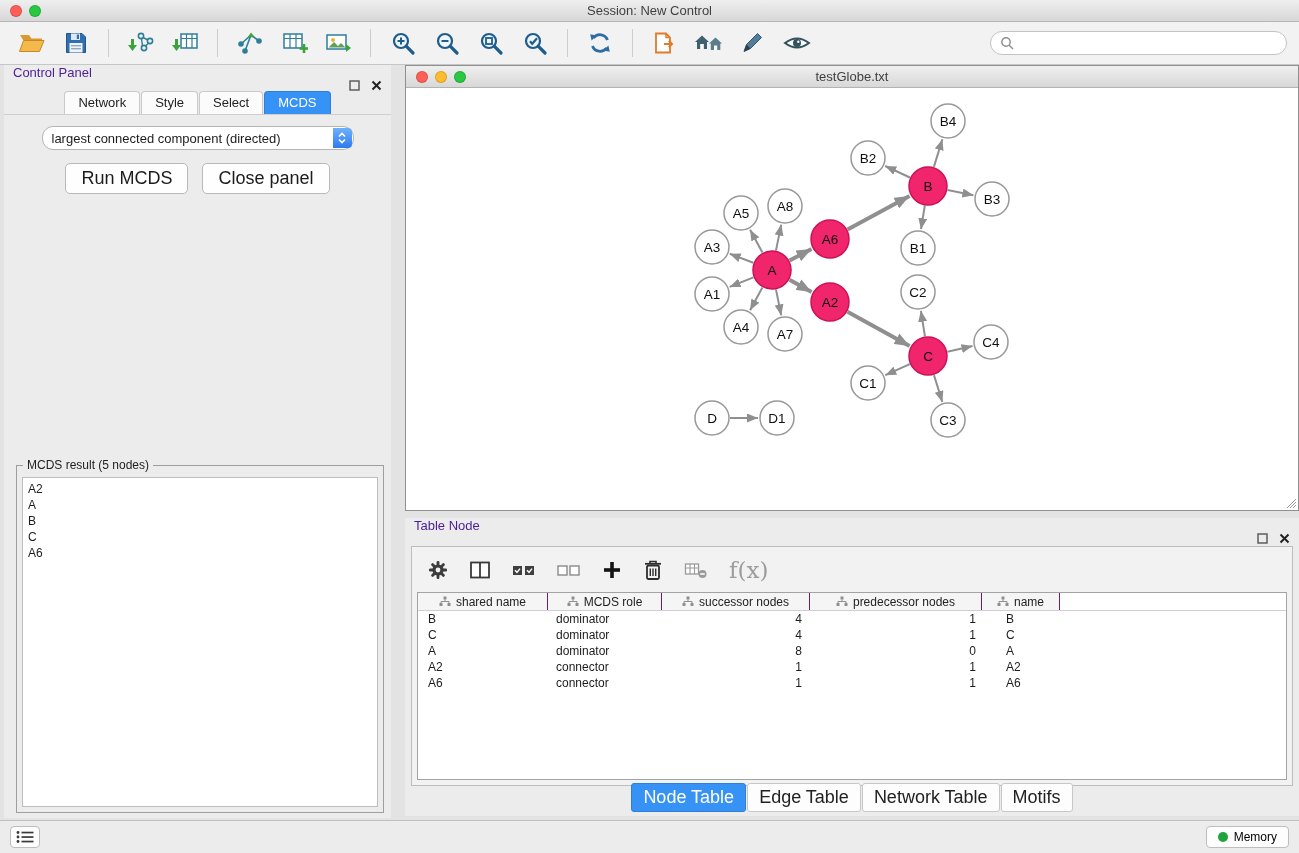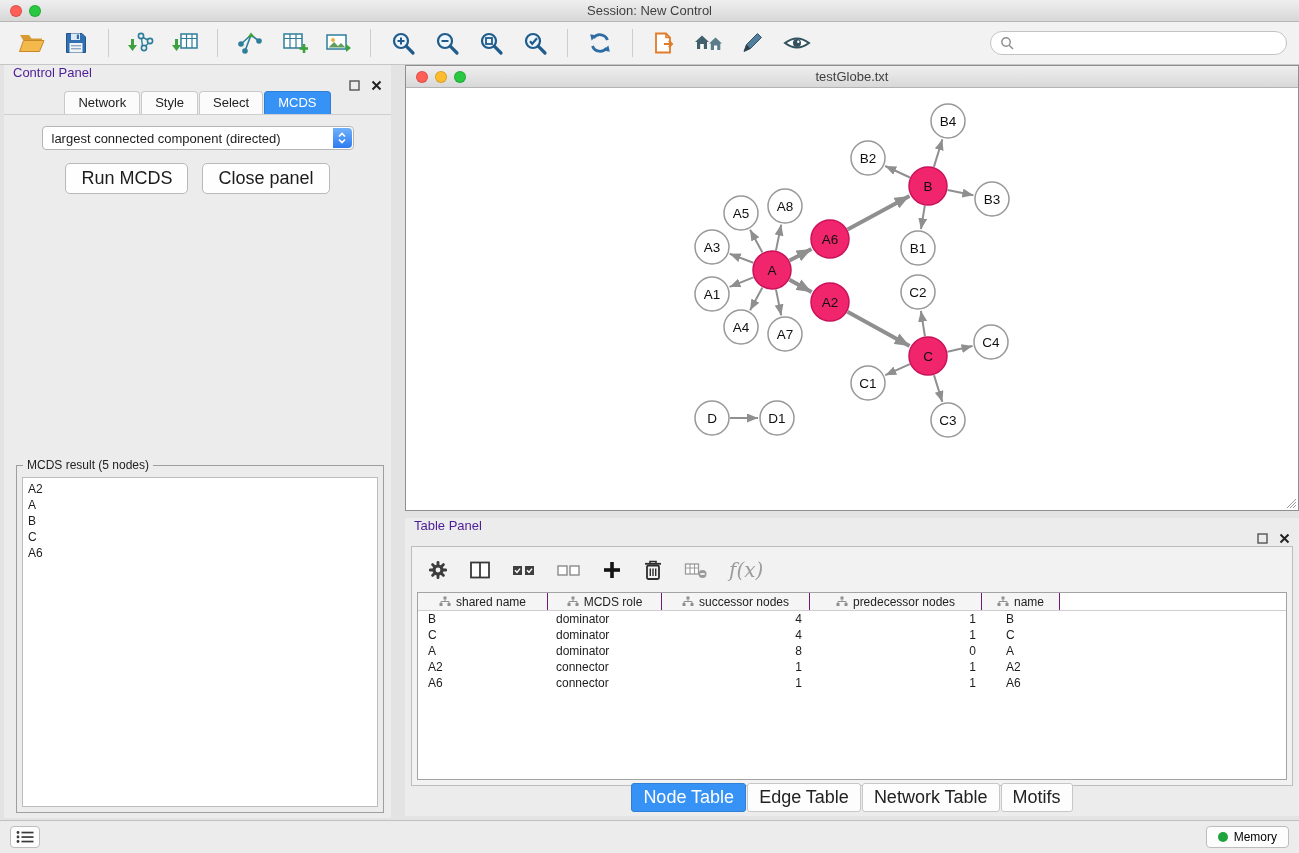--- a/index.html
+++ b/index.html
@@ -30,21 +30,21 @@
   .control-panel { position:absolute; left:4px; top:65px; width:387px; height:753px; background:#ececec; }
   .panel-header { height:26px; display:flex; align-items:flex-start; padding:0 9px; font-size:13px; color:#4c1d95;flex-direction:column; }
   .panel-controls { margin-left:auto; display:flex; gap:11px; align-items:center; }
   .pc { display:inline-flex; }
   .cp-tabs { display:flex; justify-content:center; align-items:flex-end; gap:1px; height:24px; border-bottom:1px solid #cfcfcf; padding-bottom:0; }
   .cp-tab { font-size:13px; padding:3px 13px 4px; background:#fbfbfb; border:1px solid #c9c9c9; border-bottom:none;
     border-radius:4px 4px 0 0; color:#222; }
   .cp-tab.active { background:#3693f5; border-color:#2f7fd6; color:#fff; }
   .opt-label { text-align:center; font-size:13px; margin-top:20px; }
   .dropdown { width:312px; height:24px; margin:11px auto 0; background:#fff; border:1px solid #b5b5b5;
-    border-radius:4px; display:flex; align-items:center; font-size:13px; padding-left:9px; position:relative; }
+    border-radius:11px; display:flex; align-items:center; font-size:13px; padding-left:9px; position:relative; }
   .dropdown .stepper { position:absolute; right:1px; top:1px; bottom:1px; width:19px; border-radius:0 4px 4px 0;
     background:linear-gradient(#6fb1fb,#2e7bf0); display:flex; align-items:center; justify-content:center; }
   .cp-buttons { display:flex; justify-content:center; gap:14px; margin-top:13px; }
   .btn { background:#fefefe; border:1px solid #b9b9b9; border-radius:5px; font-size:18px; padding:4px 15px; color:#1c1c1c; }
   .result-box { position:absolute; left:12px; top:400px; width:368px; height:348px; border:1px solid #9e9e9e; }
   .result-title { position:absolute; top:-8px; left:6px; background:#ececec; padding:0 4px; font-size:12px; color:#222; }
   .result-list { position:absolute; top:11px; left:5px; right:5px; bottom:5px; background:#fff; border:1px solid #bdbdbd;
     font-size:12px; padding:3px 5px; overflow:auto; }
   .result-item { height:16px; line-height:16px; }
 
@@ -55,21 +55,21 @@
     display:flex; align-items:center; justify-content:center; font-size:13px; color:#3f3f3f; position:relative; }
   .nw-traffic { position:absolute; left:10px; top:5px; display:flex; gap:7px; }
   .nw-canvas { position:absolute; top:22px; left:0; right:0; bottom:0; }
   .grip { position:absolute; right:1px; bottom:1px; }
 
   
   .table-panel { position:absolute; left:405px; top:518px; width:894px; height:298px; background:#ececec; }
   .tp-content { position:absolute; top:28px; left:6px; right:6px; bottom:30px; background:#f2f2f2; border:1px solid #bdbdbd; }
   .tp-toolbar { height:45px; display:flex; align-items:center; gap:21px; padding:0 16px; }
   .tp-btn { background:transparent; border:none; display:flex; align-items:center; }
-  .tp-btn.fx span { font-family:"DejaVu Serif", serif; font-style:italic; font-size:20px; color:#9c9c9c; }
+  .tp-btn.fx span { font-family:"DejaVu Serif", serif; font-size:23px; color:#9c9c9c; }
   .tbl { position:absolute; top:45px; left:5px; right:5px; bottom:5px; background:#fff; border:1px solid #a3a3a3; overflow:hidden; }
   .tbl-head { display:flex; height:18px; border-bottom:1px solid #cfcfcf; }
   .th { background:#f5f5f5; border-right:1px solid #701a75; display:flex; align-items:center; justify-content:center;
     gap:5px; font-size:12px; color:#222; }
   .th-ic { display:inline-flex; }
   .tr { display:flex; height:16px; line-height:16px; font-size:12px; }
   .td { overflow:hidden; white-space:nowrap; }
   .td.c0 { padding-left:10px; } .td.c1 { padding-left:8px; }
   .td.c2 { text-align:right; padding-right:8px; } .td.c3 { text-align:right; padding-right:6px; }
   .td.c4 { padding-left:24px; }
@@ -442,21 +442,21 @@
         </g>
       </svg>
   </div>
   <svg class="grip" width="12" height="12" viewBox="0 0 12 12">
       <path d="M2 11 L11 2 M5 11 L11 5 M8 11 L11 8" stroke="#9a9a9a" stroke-width="1" fill="none"></path>
     </svg>
 </div>
 
 <div class="table-panel">
   <div class="panel-header">
-    <span>Table Panel</span>
+    <span>Table Node</span>
     <span class="panel-controls">
       <span class="pc">
           <svg width="11" height="11" viewBox="0 0 11 11">
             <rect x="1" y="1" width="9" height="9" fill="none" stroke="#555" stroke-width="1.4"></rect>
           </svg>
         </span>
       <span class="pc">
           <svg width="11" height="11" viewBox="0 0 11 11">
             <path d="M1.5 1.5 L9.5 9.5 M9.5 1.5 L1.5 9.5" stroke="#222" stroke-width="2"></path>
           </svg>

